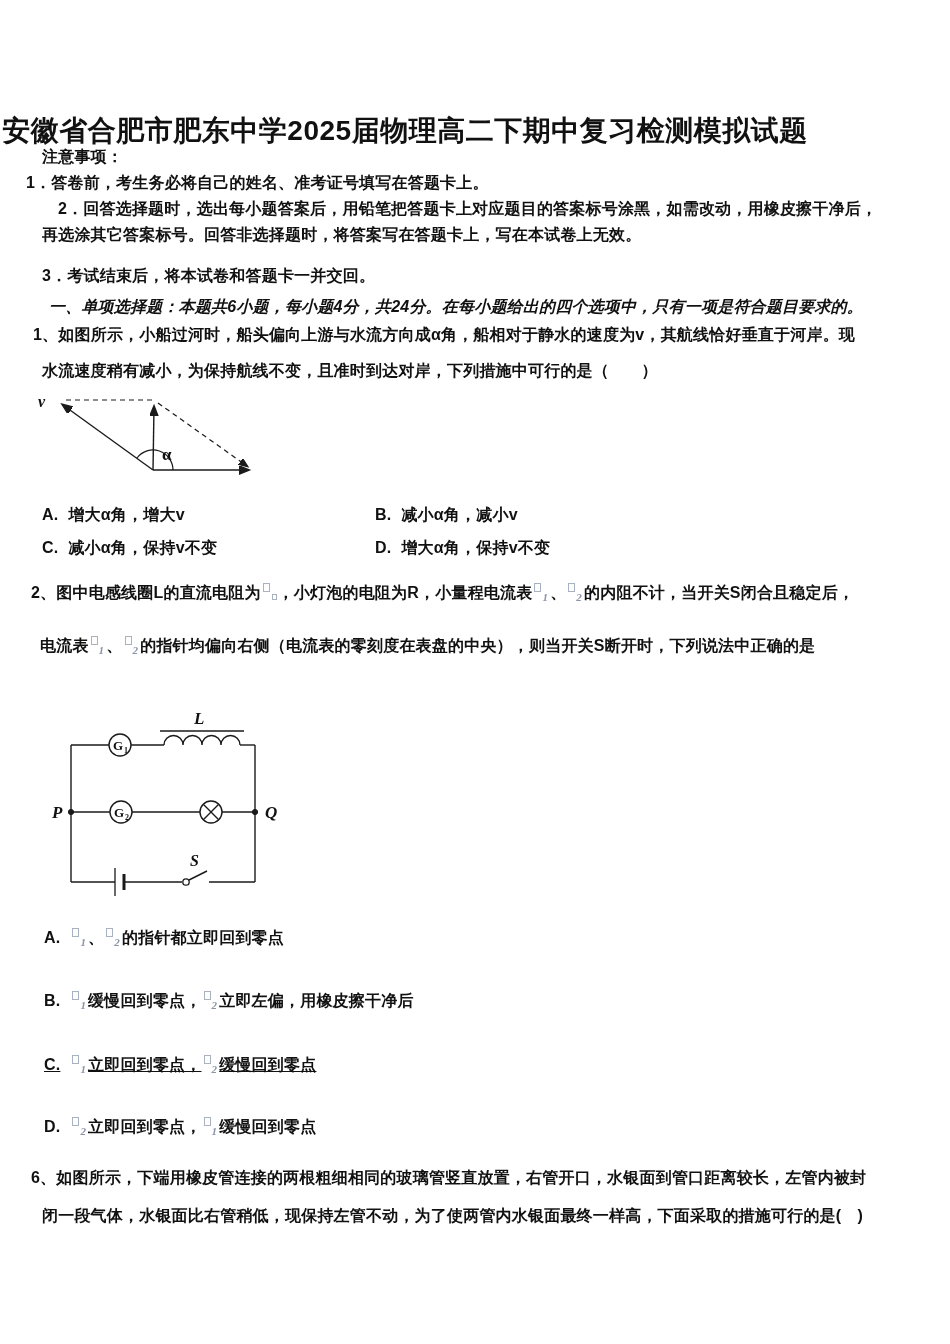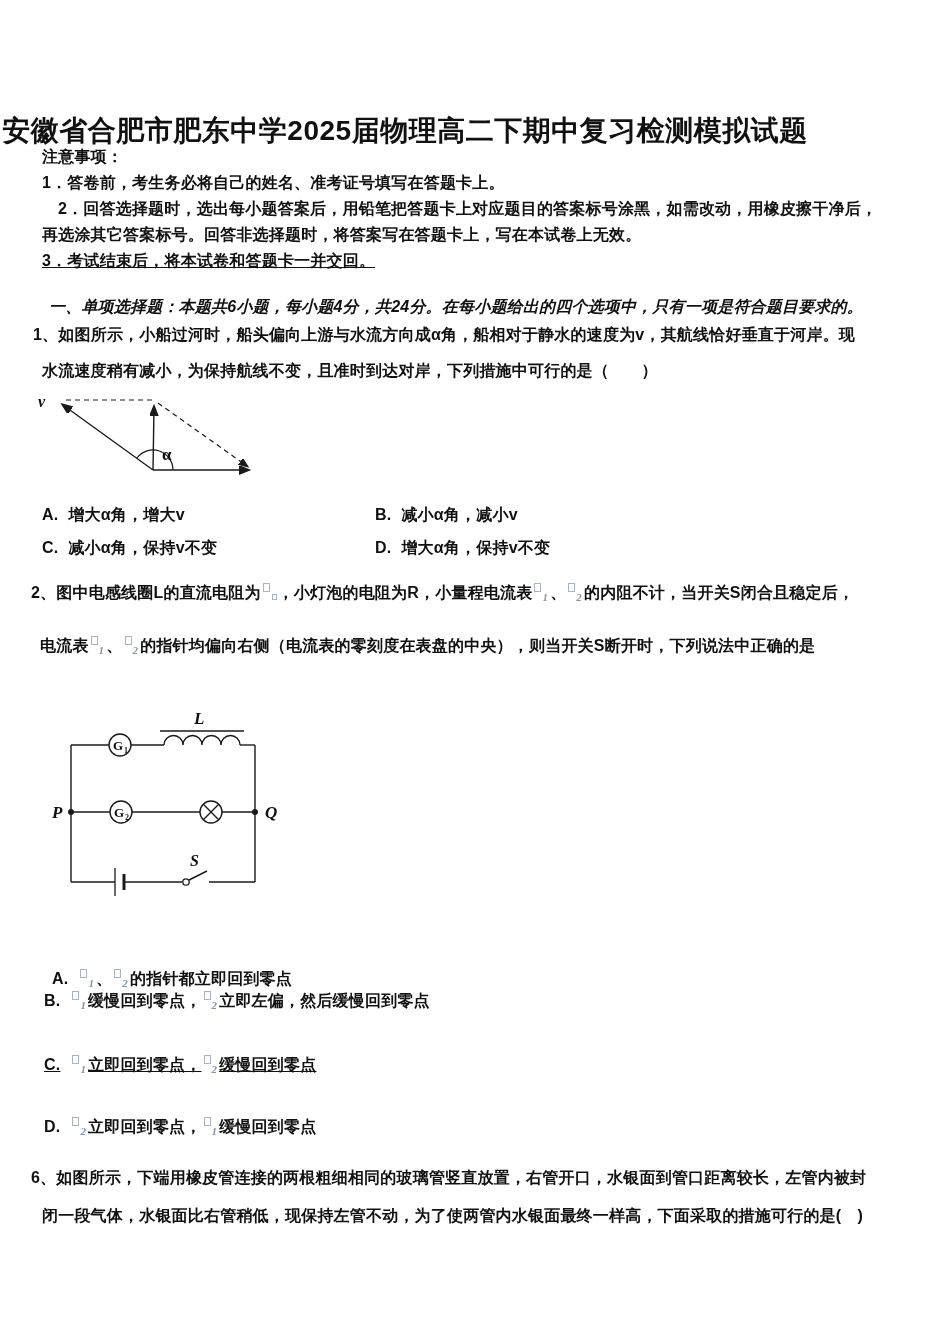--- a/index.html
+++ b/index.html
@@ -40,24 +40,24 @@
   .lbl-serif-up { font-family:"Liberation Serif", serif; font-weight:700; fill:#111; }
 </style>
 </head>
 <body>
 
 <div class="page">
 
   <div class="abs title">安徽省合肥市肥东中学2025届物理高二下期中复习检测模拟试题</div>
 
   <div class="abs body-line" style="left:42px; top:147px;">注意事项：</div>
-  <div class="abs body-line" style="left:42px; top:173px;">1．答卷前，考生务必将自己的姓名、准考证号填写在答题卡上。</div>
+  <div class="abs body-line" style="left:26px; top:173px;">1．答卷前，考生务必将自己的姓名、准考证号填写在答题卡上。</div>
   <div class="abs body-line" style="left:42px; top:199px;margin-left:16px;">2．回答选择题时，选出每小题答案后，用铅笔把答题卡上对应题目的答案标号涂黑，如需改动，用橡皮擦干净后，</div>
   <div class="abs body-line" style="left:42px; top:225px;">再选涂其它答案标号。回答非选择题时，将答案写在答题卡上，写在本试卷上无效。</div>
-  <div class="abs body-line" style="left:42px; top:251px;text-decoration:underline;">3．考试结束后，将本试卷和答题卡一并交回。</div>
+  <div class="abs body-line" style="left:42px; top:266px;">3．考试结束后，将本试卷和答题卡一并交回。</div>
 
   <div class="abs body-line" style="left:49px; top:297px;font-style:italic;">一、单项选择题：本题共6小题，每小题4分，共24分。在每小题给出的四个选项中，只有一项是符合题目要求的。</div>
 
   <div class="abs body-line" style="left:33px; top:325px;">1、如图所示，小船过河时，船头偏向上游与水流方向成α角，船相对于静水的速度为v，其航线恰好垂直于河岸。现</div>
   <div class="abs body-line" style="left:42px; top:361px;">水流速度稍有减小，为保持航线不变，且准时到达对岸，下列措施中可行的是（　　）</div>
 
   <div class="abs" style="left:28px; top:390px;">
     <svg width="250" height="100" viewBox="0 0 250 100">
       <defs>
         <marker id="arr" markerWidth="9" markerHeight="8" refX="6.5" refY="3" orient="auto">
@@ -130,26 +130,26 @@
       <line x1="69" y1="166" x2="69" y2="194" stroke-width="1.3"></line>
       <line x1="78" y1="172" x2="78" y2="188" stroke-width="3"></line>
       <line x1="78" y1="180" x2="136" y2="180" stroke-width="1.4"></line>
       <circle cx="140" cy="180" r="3.2" fill="#ffffff" stroke-width="1.3"></circle>
       <line x1="143" y1="178" x2="161" y2="169" stroke-width="1.4"></line>
       <text class="lbl-serif" x="144" y="164" font-size="16">S</text>
       <line x1="163" y1="180" x2="209" y2="180" stroke-width="1.4"></line>
     </svg>
   </div>
 
-  <div class="abs body-line" style="left:52px; top:928px;margin-top:41px;">
+  <div class="abs body-line" style="left:44px; top:928px;">
     <span class="opt-label">A.</span><span class="opt-gap"></span><span><span class="tofu"></span><span class="phsub">1</span></span><span>、</span><span><span class="tofu"></span><span class="phsub">2</span></span><span>的指针都立即回到零点</span>
   </div>
 
   <div class="abs body-line" style="left:44px; top:991px;">
-    <span class="opt-label">B.</span><span class="opt-gap"></span><span><span class="tofu"></span><span class="phsub">1</span></span><span>缓慢回到零点，</span><span><span class="tofu"></span><span class="phsub">2</span></span><span>立即左偏，然后缓慢回到零点</span>
+    <span class="opt-label">B.</span><span class="opt-gap"></span><span><span class="tofu"></span><span class="phsub">1</span></span><span>缓慢回到零点，</span><span><span class="tofu"></span><span class="phsub">2</span></span><span>立即左偏，用橡皮擦干净后</span>
   </div>
 
   <div class="abs body-line" style="left:44px; top:1055px;text-decoration:underline;">
     <span class="opt-label">C.</span><span class="opt-gap"></span><span><span class="tofu"></span><span class="phsub">1</span></span><span>立即回到零点，</span><span><span class="tofu"></span><span class="phsub">2</span></span><span>缓慢回到零点</span>
   </div>
 
   <div class="abs body-line" style="left:44px; top:1117px;">
     <span class="opt-label">D.</span><span class="opt-gap"></span><span><span class="tofu"></span><span class="phsub">2</span></span><span>立即回到零点，</span><span><span class="tofu"></span><span class="phsub">1</span></span><span>缓慢回到零点</span>
   </div>
 

